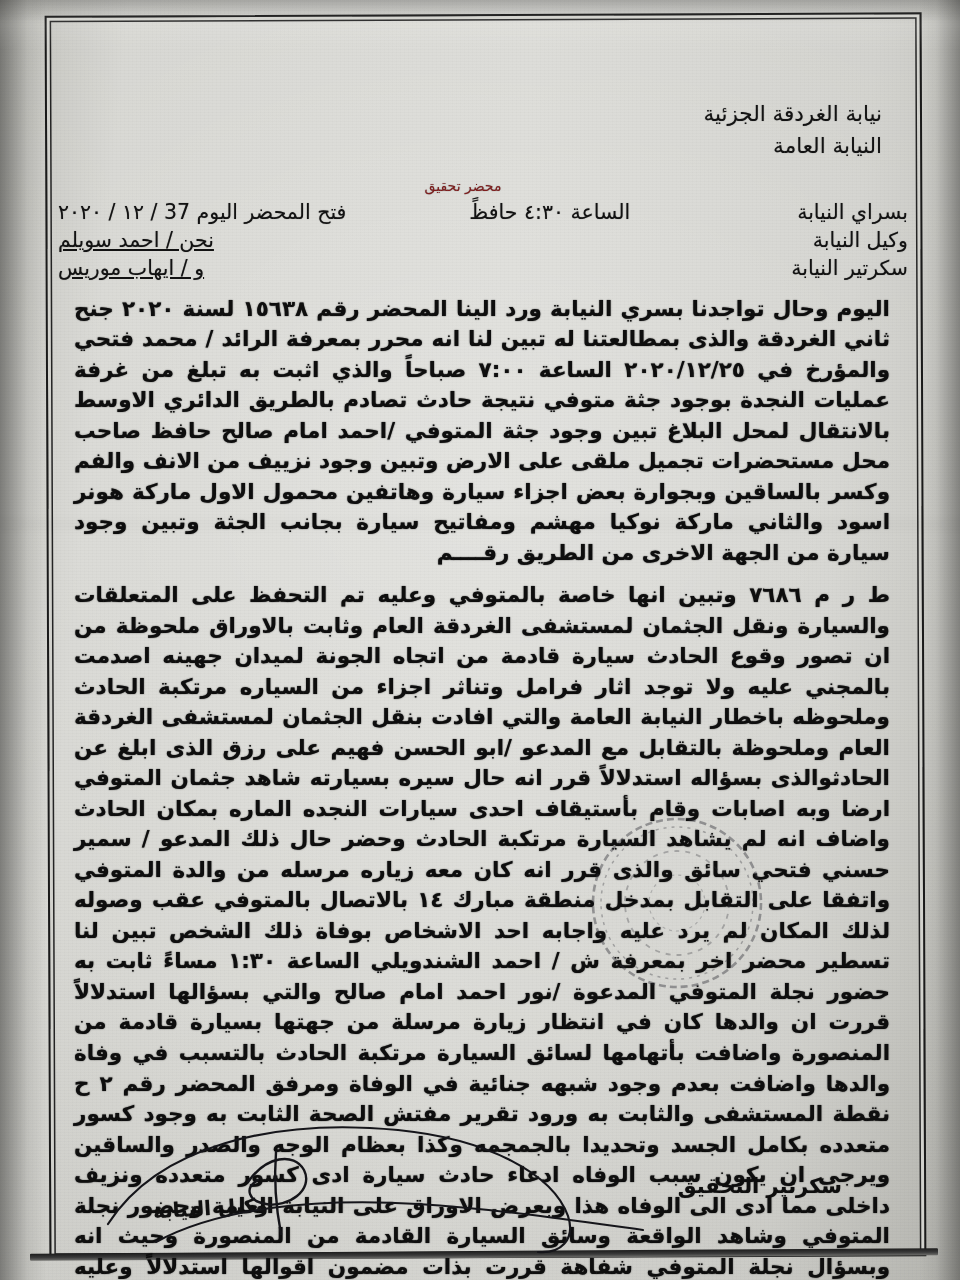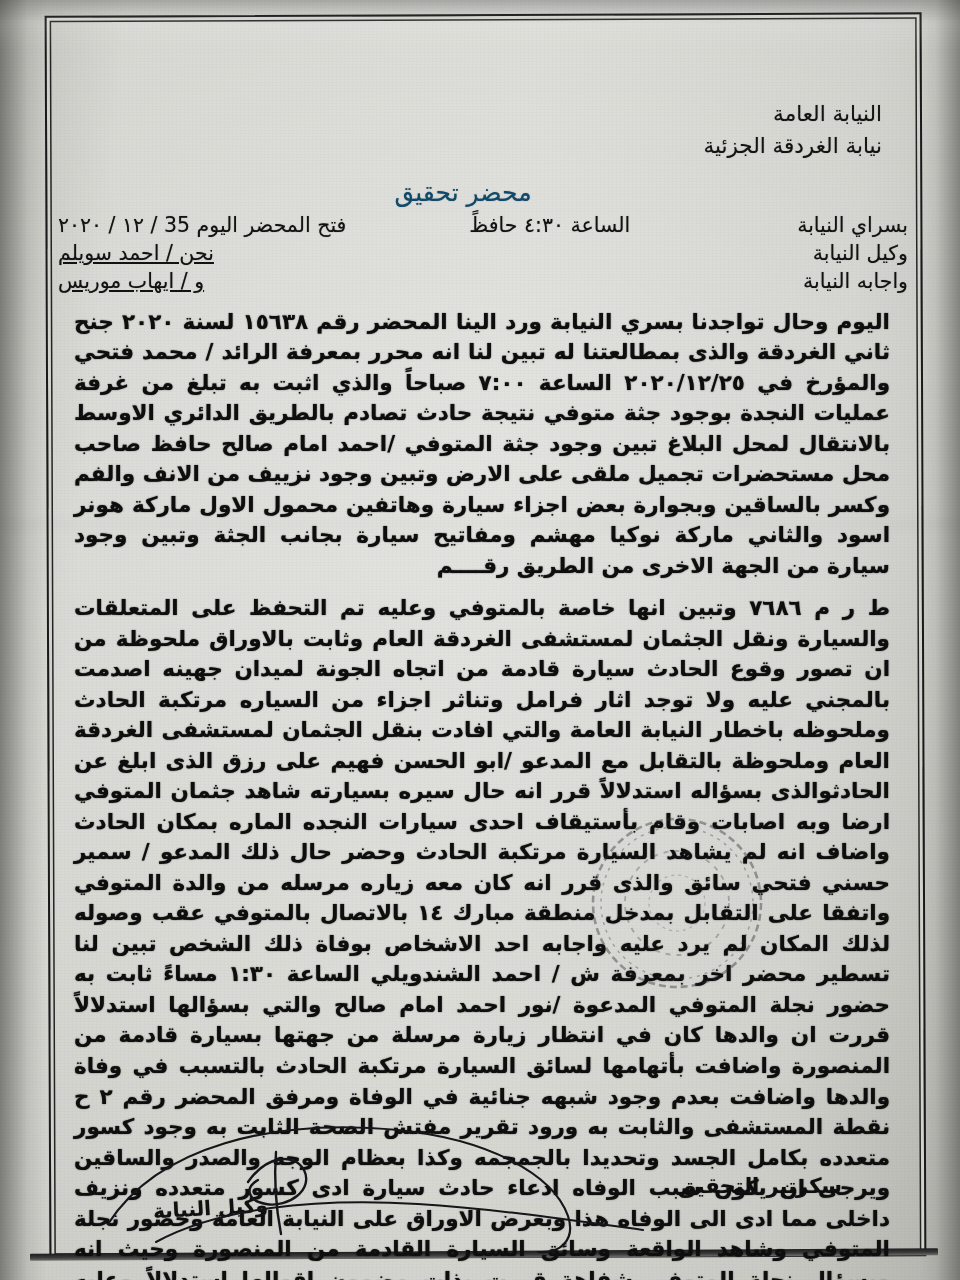--- a/index.html
+++ b/index.html
@@ -89,22 +89,22 @@
     font-size: 21.5px;
     color: #131313;
     letter-spacing: 0.2px;
     text-shadow: 0 0 1px rgba(20,20,20,0.45);
   }
 
   .doc-title {
     margin-top: 16px;
     text-align: center;
     padding-right: 40px;
-    font-size: 25px;
-    color: #0c4a6e;
+    font-size: 14px;
+    color: #7f1d1d;
     text-shadow: 0 0 1px rgba(20,20,20,0.5);
   }
 
   .meta-row {
     display: flex;
     flex-direction: row;
     align-items: baseline;
     justify-content: space-between;
     font-size: 20.5px;
     color: #121212;
@@ -215,39 +215,39 @@
   <div class="edge-shadow-top"></div>
   <div class="edge-shadow-left"></div>
   <div class="edge-shadow-right"></div>
 
   <div class="frame"></div>
   <div class="frame-bottom-thick"></div>
 
   <div class="content">
 
     <div class="letterhead">
+      <div>نيابة الغردقة الجزئية</div>
       <div>النيابة العامة</div>
-      <div>نيابة الغردقة الجزئية</div>
     </div>
 
     <div class="doc-title">محضر تحقيق</div>
 
     <div class="meta-row">
       <span class="left-part">بسراي النيابة</span>
       <span class="mid-part">الساعة ٤:٣٠ حافظً</span>
-      <span class="right-part">فتح المحضر اليوم 35 / ١٢ / ٢٠٢٠</span>
+      <span class="right-part">فتح المحضر اليوم 37 / ١٢ / ٢٠٢٠</span>
     </div>
 
     <div class="sig-line">
       <span class="role">وكيل النيابة</span>
       <span class="who">نحن / احمد سويلم</span>
     </div>
 
     <div class="sig-line">
-      <span class="role">واجابه النيابة</span>
+      <span class="role">سكرتير النيابة</span>
       <span class="who">و / ايهاب موريس</span>
     </div>
 
     <div class="body-text">
       <p>اليوم وحال تواجدنا بسري النيابة ورد الينا المحضر رقم ١٥٦٣٨ لسنة ٢٠٢٠ جنح ثاني الغردقة والذى بمطالعتنا له تبين لنا انه محرر بمعرفة الرائد / محمد فتحي والمؤرخ في ٢٠٢٠/١٢/٢٥ الساعة ٧:٠٠ صباحاً والذي اثبت به تبلغ من غرفة عمليات النجدة بوجود جثة متوفي نتيجة حادث تصادم بالطريق الدائري الاوسط بالانتقال لمحل البلاغ تبين وجود جثة المتوفي /احمد امام صالح حافظ صاحب محل مستحضرات تجميل ملقى على الارض وتبين وجود نزييف من الانف والفم وكسر بالساقين وبجوارة بعض اجزاء سيارة وهاتفين محمول الاول ماركة هونر اسود والثاني ماركة نوكيا مهشم ومفاتيح سيارة بجانب الجثة وتبين وجود سيارة من الجهة الاخرى من الطريق رقــــم</p>
       <p>ط ر م ٧٦٨٦ وتبين انها خاصة بالمتوفي وعليه تم التحفظ على المتعلقات والسيارة ونقل الجثمان لمستشفى الغردقة العام وثابت بالاوراق ملحوظة من ان تصور وقوع الحادث سيارة قادمة من اتجاه الجونة لميدان جهينه اصدمت بالمجني عليه ولا توجد اثار فرامل وتناثر اجزاء من السياره مرتكبة الحادث وملحوظه باخطار النيابة العامة والتي افادت بنقل الجثمان لمستشفى الغردقة العام وملحوظة بالتقابل مع المدعو /ابو الحسن فهيم على رزق الذى ابلغ عن الحادثوالذى بسؤاله استدلالاً قرر انه حال سيره بسيارته شاهد جثمان المتوفي ارضا وبه اصابات وقام بأستيقاف احدى سيارات النجده الماره بمكان الحادث واضاف انه لم يشاهد السيارة مرتكبة الحادث وحضر حال ذلك المدعو / سمير حسني فتحي سائق والذى قرر انه كان معه زياره مرسله من والدة المتوفي واتفقا على التقابل بمدخل منطقة مبارك ١٤ بالاتصال بالمتوفي عقب وصوله لذلك المكان لم يرد عليه واجابه احد الاشخاص بوفاة ذلك الشخص تبين لنا تسطير محضر اخر بمعرفة ش / احمد الشندويلي الساعة ١:٣٠ مساءً ثابت به حضور نجلة المتوفي المدعوة /نور احمد امام صالح والتي بسؤالها استدلالاً قررت ان والدها كان في انتظار زيارة مرسلة من جهتها بسيارة قادمة من المنصورة واضافت بأتهامها لسائق السيارة مرتكبة الحادث بالتسبب في وفاة والدها واضافت بعدم وجود شبهه جنائية في الوفاة ومرفق المحضر رقم ٢ ح نقطة المستشفى والثابت به ورود تقرير مفتش الصحة الثابت به وجود كسور متعدده بكامل الجسد وتحديدا بالجمجمه وكذا بعظام الوجه والصدر والساقين ويرجى ان يكون سبب الوفاه ادعاء حادث سيارة ادى كسور متعدده ونزيف داخلى مما ادى الى الوفاه هذا وبعرض الاوراق على النيابة العامة وحضور نجلة المتوفي وشاهد الواقعة وسائق السيارة القادمة من المنصورة وحيث انه وبسؤال نجلة المتوفي شفاهة قررت بذات مضمون اقوالها استدلالاً وعليه صرحت النيابة العامة بدفن جثمان المتوفى الى رحمة مولاه / احمد امام صالح حافظ وتسليم اهليته متعلقاته الشخصية وكذا طلبت تحريات المباحث حول الواقعة وصولاً لشخص مرتكبها هذا وقد اشرنا على الاوراق بما يفيد النظر والارفاق بتاريخ اليوم</p>
     </div>
 
     <div class="footer">
       <div class="footer-secretary">سكرتير التحقيق</div>

